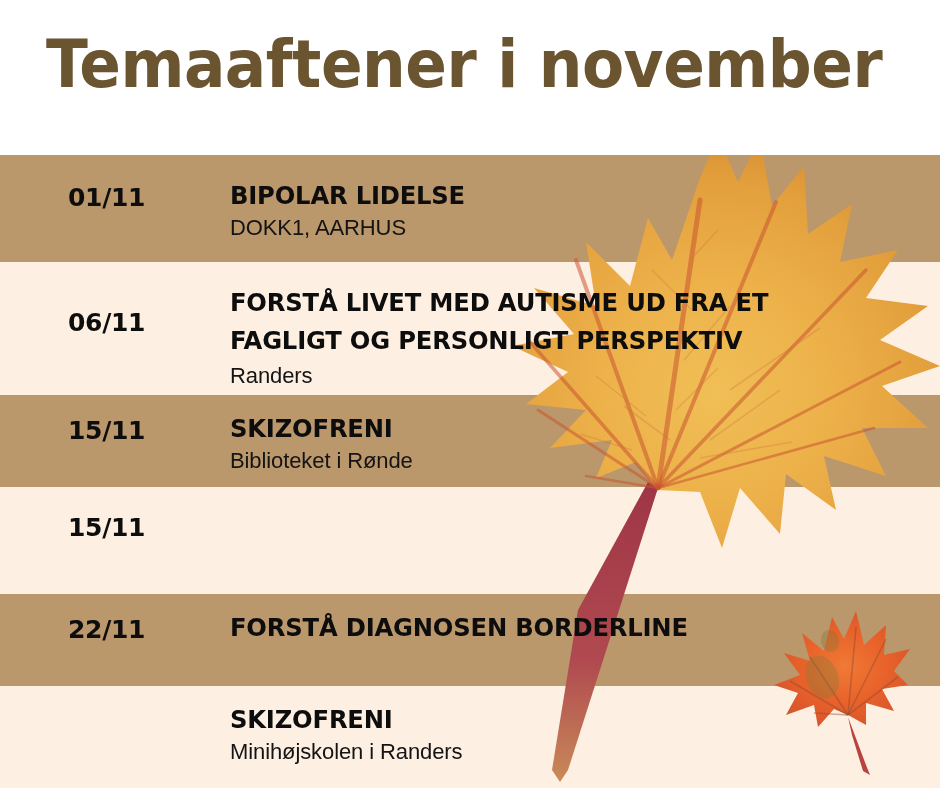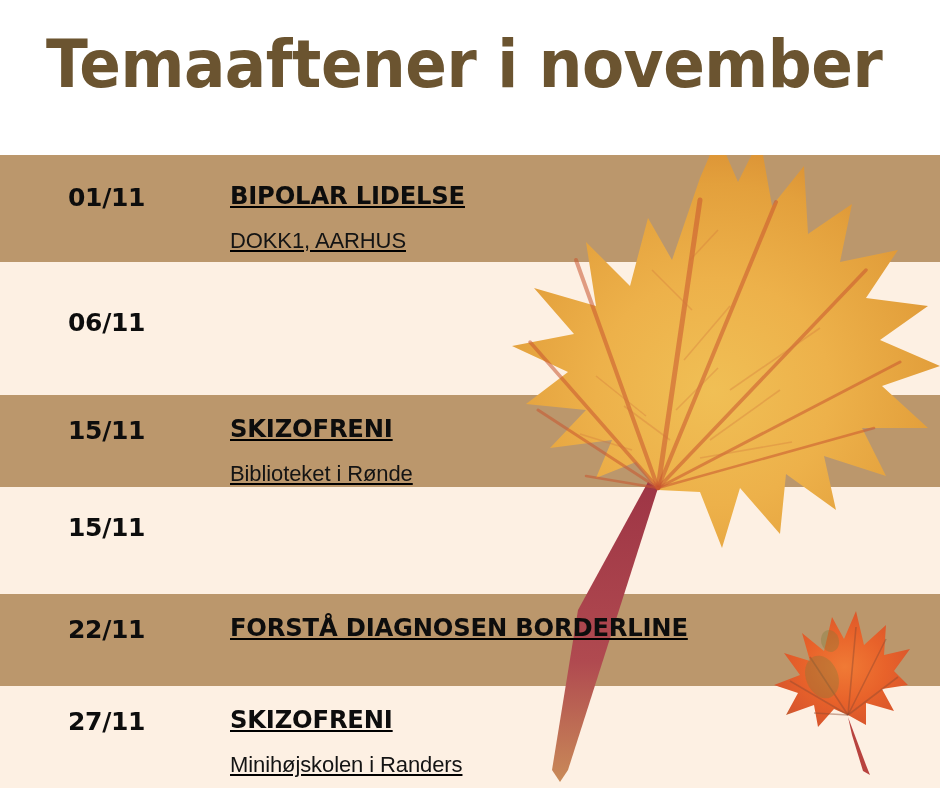--- a/index.html
+++ b/index.html
@@ -99,41 +99,40 @@
     font-size: 25px;
     line-height: 30px;
     color: #0d0d0d;
     letter-spacing: -0.3px;
     white-space: nowrap;
   }
   .row-body {
     position: absolute;
     left: 222px;
     width: 700px;
-    text-decoration: underline;
   }
   .row-title {
     font-family: "DejaVu Sans", sans-serif;
     font-weight: 700;
     font-size: 25px;
     line-height: 32px;
     color: #0d0d0d;
     letter-spacing: -0.2px;
     transform: scaleX(0.97);
     transform-origin: left top;
     white-space: pre-line;
   }
   .row-venue {
     font-family: "Liberation Sans", sans-serif;
     font-weight: 400;
     font-size: 22px;
     line-height: 28px;
     color: #141414;
     letter-spacing: -0.1px;
-    margin-top: 15px;
+    margin-top: 2px;
     white-space: nowrap;
   }
   .row-title.two-line { line-height: 38px; }
 </style>
 </head>
 <body>
 
 <div id="poster">
 
   <div id="bands">
@@ -237,20 +236,25 @@
     <div class="row" style="top:155px;height:107px;">
       <div class="row-date" style="top:28px;">01/11</div>
       <div class="row-body" style="top:25px;">
         <div class="row-title">BIPOLAR LIDELSE</div>
         <div class="row-venue">DOKK1, AARHUS</div>
       </div>
     </div>
 
     <div class="row" style="top:262px;height:133px;">
       <div class="row-date" style="top:26px;margin-top:20px;">06/11</div>
+      <div class="row-body" style="top:22px;">
+        <div class="row-title two-line">FORSTÅ LIVET MED AUTISME UD FRA ET
+FAGLIGT OG PERSONLIGT PERSPEKTIV</div>
+        <div class="row-venue">Randers</div>
+      </div>
     </div>
 
     <div class="row" style="top:395px;height:92px;">
       <div class="row-date" style="top:21px;">15/11</div>
       <div class="row-body" style="top:18px;">
         <div class="row-title">SKIZOFRENI</div>
         <div class="row-venue">Biblioteket i Rønde</div>
       </div>
     </div>
 
@@ -259,21 +263,20 @@
     </div>
 
     <div class="row" style="top:594px;height:92px;">
       <div class="row-date" style="top:21px;">22/11</div>
       <div class="row-body" style="top:18px;">
         <div class="row-title">FORSTÅ DIAGNOSEN BORDERLINE</div>
       </div>
     </div>
 
     <div class="row" style="top:686px;height:102px;">
-      <div class="row-date" style="top:21px;">27/11</div>
       <div class="row-body" style="top:18px;">
         <div class="row-title">SKIZOFRENI</div>
         <div class="row-venue">Minihøjskolen i Randers</div>
       </div>
     </div>
 
   </div>
 </div>
 
 </body></html>

